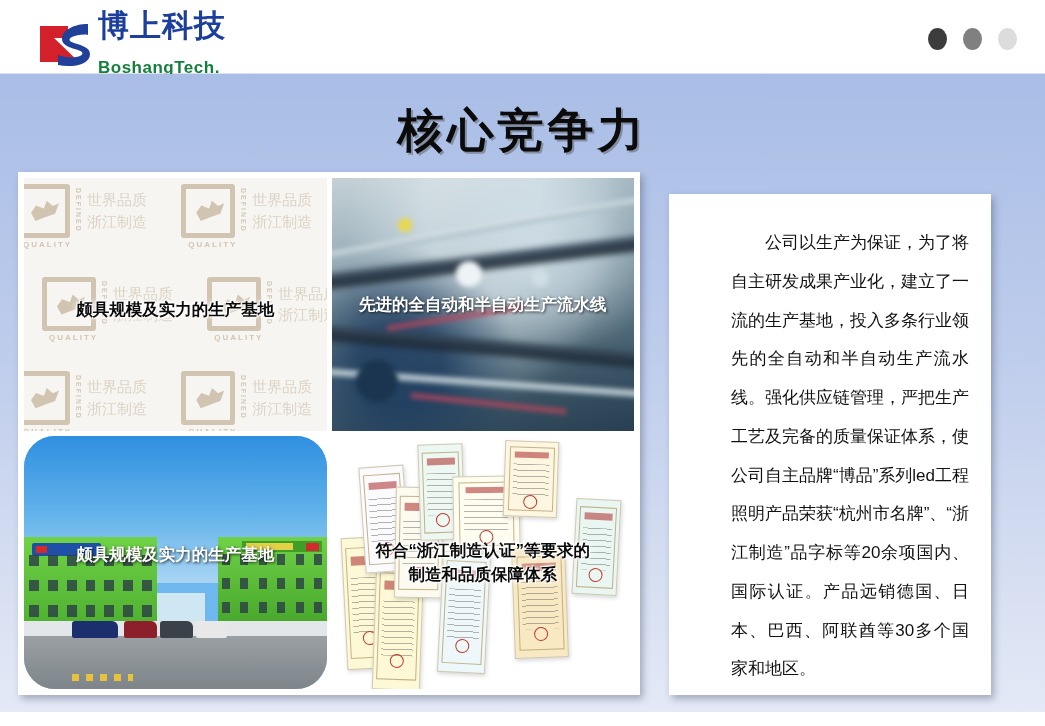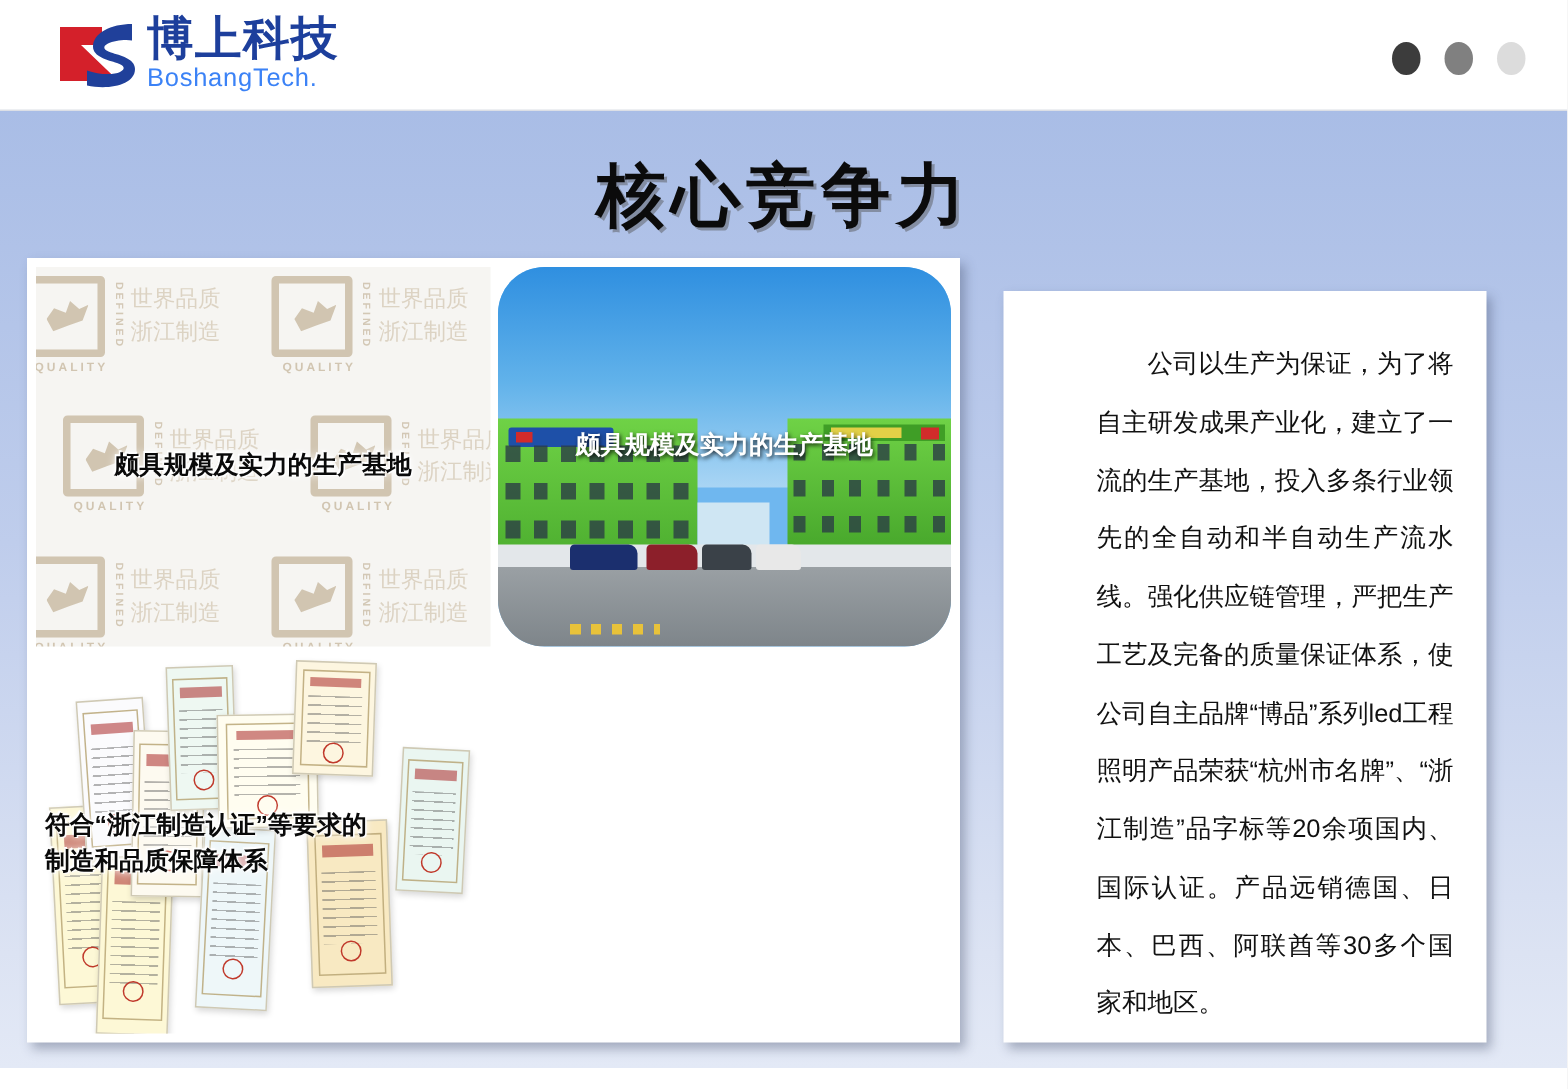--- a/index.html
+++ b/index.html
@@ -18,22 +18,22 @@
   }
   .logo-wrap { position:absolute; left:38px; top:10px; display:flex; align-items:center; }
   .logo-mark { width:54px; height:50px; flex:0 0 54px; }
   .logo-text { margin-left:6px; line-height:1; }
   .logo-cn {
     display:block; font-family:"Liberation Sans","DejaVu Sans",sans-serif;
     font-size:31px; font-weight:bold; color:#1d3f9c; letter-spacing:1px;
   }
   .logo-en {
     display:block; font-family:"Liberation Sans","DejaVu Sans",sans-serif;
-    font-size:17px; font-weight:normal; color:#3b82f6; letter-spacing:0.5px;
-    margin-top:2px;
+    font-size:17px; font-weight:bold; color:#15803d; letter-spacing:0.5px;
+    margin-top:18px;
   }
   .dots { position:absolute; right:28px; top:28px; display:flex; gap:16px; }
   .dot { width:19px; height:22px; border-radius:50%; }
 
   
   .stage {
     position:absolute; left:0; top:74px; width:1045px; height:638px;
     background:linear-gradient(180deg,#a9bde6 0%,#bfcdec 45%,#dce3f3 88%,#e3e9f6 100%);
   }
   .title {
@@ -174,21 +174,21 @@
   .cert .seal {
     position:absolute; left:50%; top:72%; transform:translateX(-50%);
     width:14px; height:14px; border:1.6px solid #c0392b; border-radius:50%;
   }
   .cert .hdr {
     position:absolute; left:18%; right:18%; top:14%; height:7%;
     background:rgba(170,40,40,.55);
   }
   .q-caption4 {
     position:absolute; left:50%; top:50%; transform:translate(-50%,-50%);
-    width:96%; text-align:left; font-size:16.5px; font-weight:bold; color:#0a0a0a;
+    width:96%; text-align:center; font-size:16.5px; font-weight:bold; color:#0a0a0a;
     line-height:1.5;
     text-shadow:0 0 4px #fff,0 0 8px #fff,1px 1px 0 #fff,-1px -1px 0 #fff;
   }
   .q-caption4 .l2 { display:block; }
 
   
   .textpanel {
     position:absolute; left:669px; top:120px; width:322px; height:501px;
     background:#ffffff; box-shadow:3px 4px 7px rgba(60,70,100,.38);
     padding:30px 22px 18px 22px;
@@ -265,20 +265,34 @@
               <div class="wm-unit">
                   <div class="wm-badge"></div>
                   <div class="wm-defined">DEFINED</div>
                   <div class="wm-cn"><span>世界品质</span><br><span>浙江制造</span></div>
                 </div>
             </div>
           </div>
           <div class="q-caption1">颇具规模及实力的生产基地</div>
         </div>
 
+        <div class="cell q-line">
+          <div class="line-bg"></div>
+          <div class="line-rail" style="left:-6%;top:30%;width:118%;transform:rotate(-7deg)"></div>
+          <div class="line-rail" style="left:-6%;top:64%;width:118%;transform:rotate(5deg)"></div>
+          <div class="line-pipe" style="left:-4%;top:18%;width:112%;transform:rotate(-10deg)"></div>
+          <div class="line-pipe" style="left:-4%;top:80%;width:112%;transform:rotate(4deg)"></div>
+          <div class="line-wire" style="left:18%;top:54%;width:46%;transform:rotate(-9deg)"></div>
+          <div class="line-wire" style="left:26%;top:88%;width:52%;transform:rotate(6deg)"></div>
+          <div class="line-dot" style="left:22%;top:16%;width:14px;height:14px;background:#e8d84a"></div>
+          <div class="line-dot" style="left:41%;top:33%;width:26px;height:26px;background:#eef3f6"></div>
+          <div class="line-dot" style="left:8%;top:72%;width:42px;height:42px;background:#1b3550"></div>
+          <div class="line-dot" style="left:66%;top:36%;width:18px;height:18px;background:#cfdde4"></div>
+          <div class="q-caption2">先进的全自动和半自动生产流水线</div>
+        </div>
 
         <div class="cell q-factory">
           <div class="sky"></div>
 
           <div class="bldg left">
             <div class="sign-blue"></div>
             <div class="win-rows">
               <div class="win-row">
                   <i class="win"></i>
                   <i class="win"></i>

